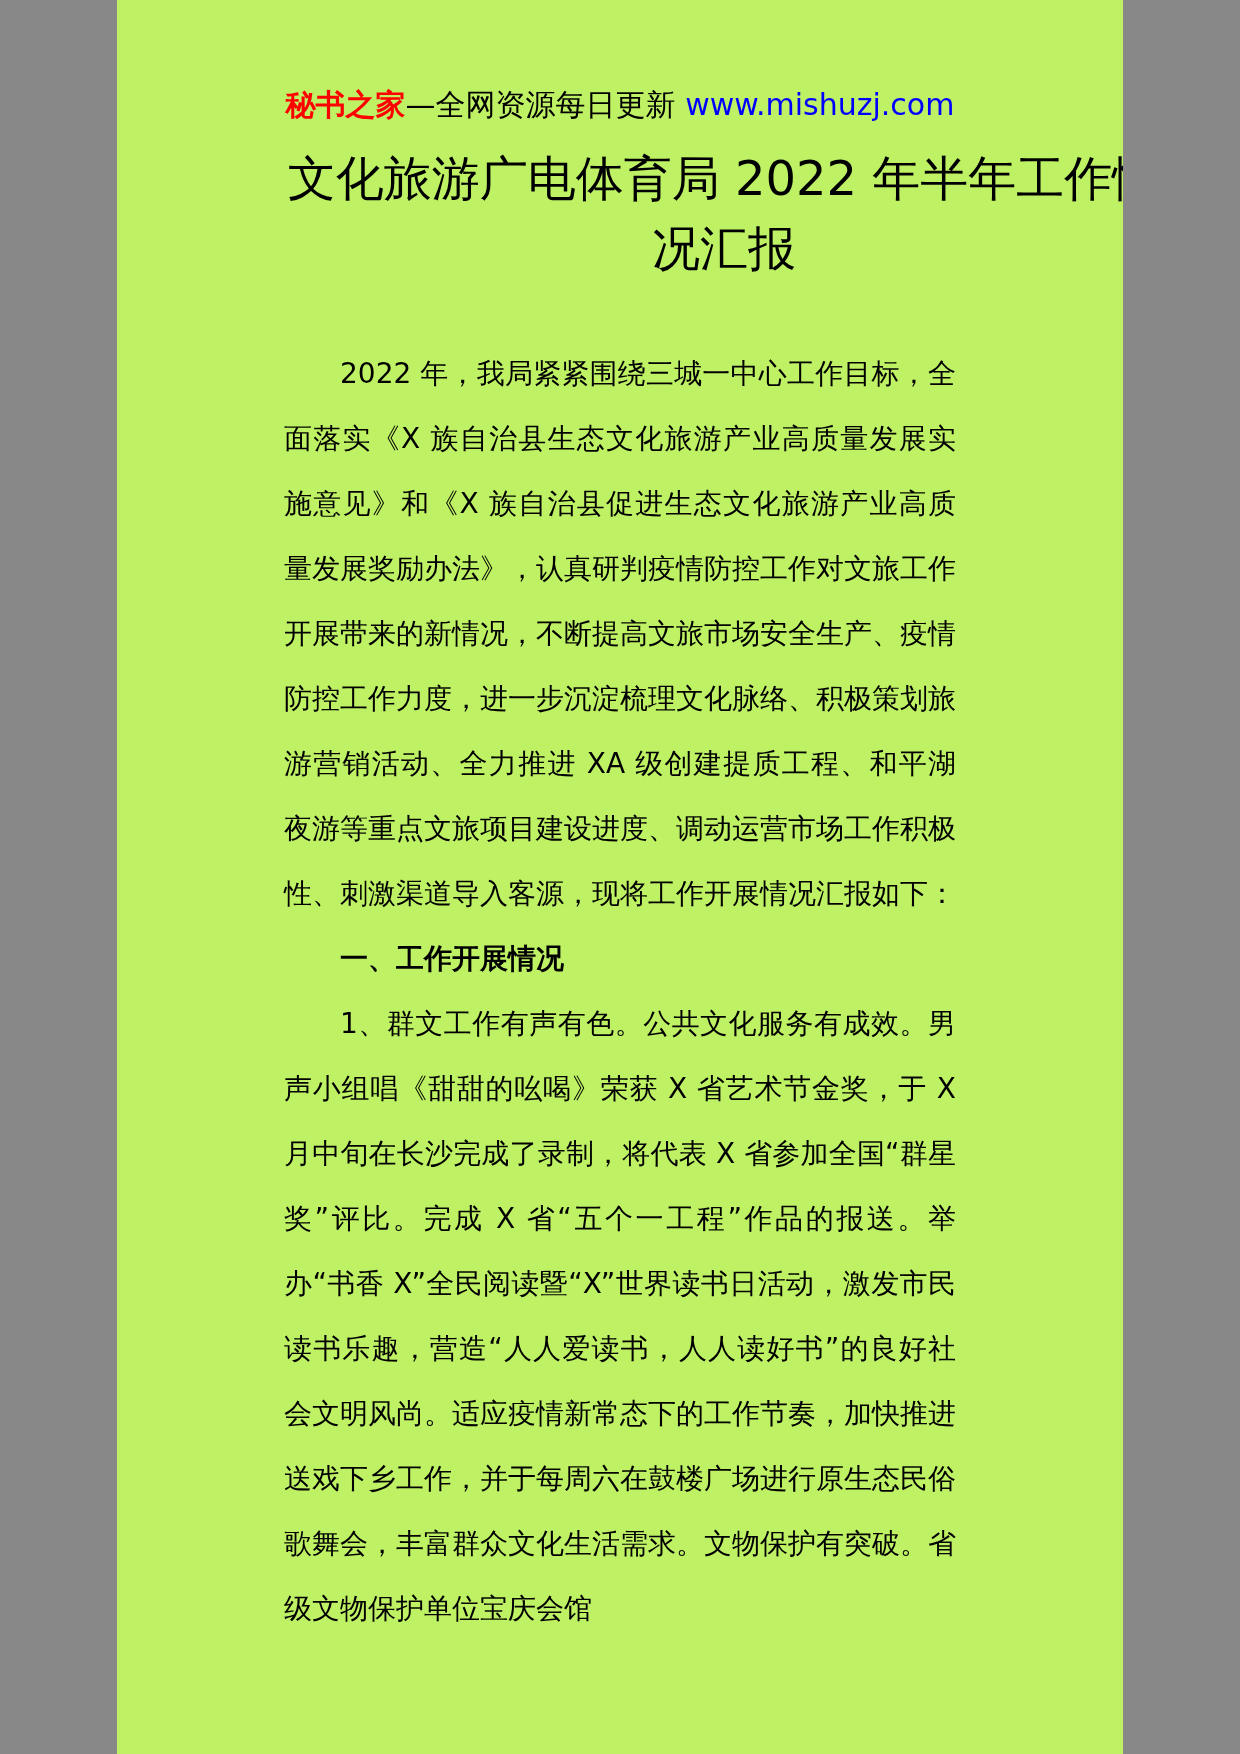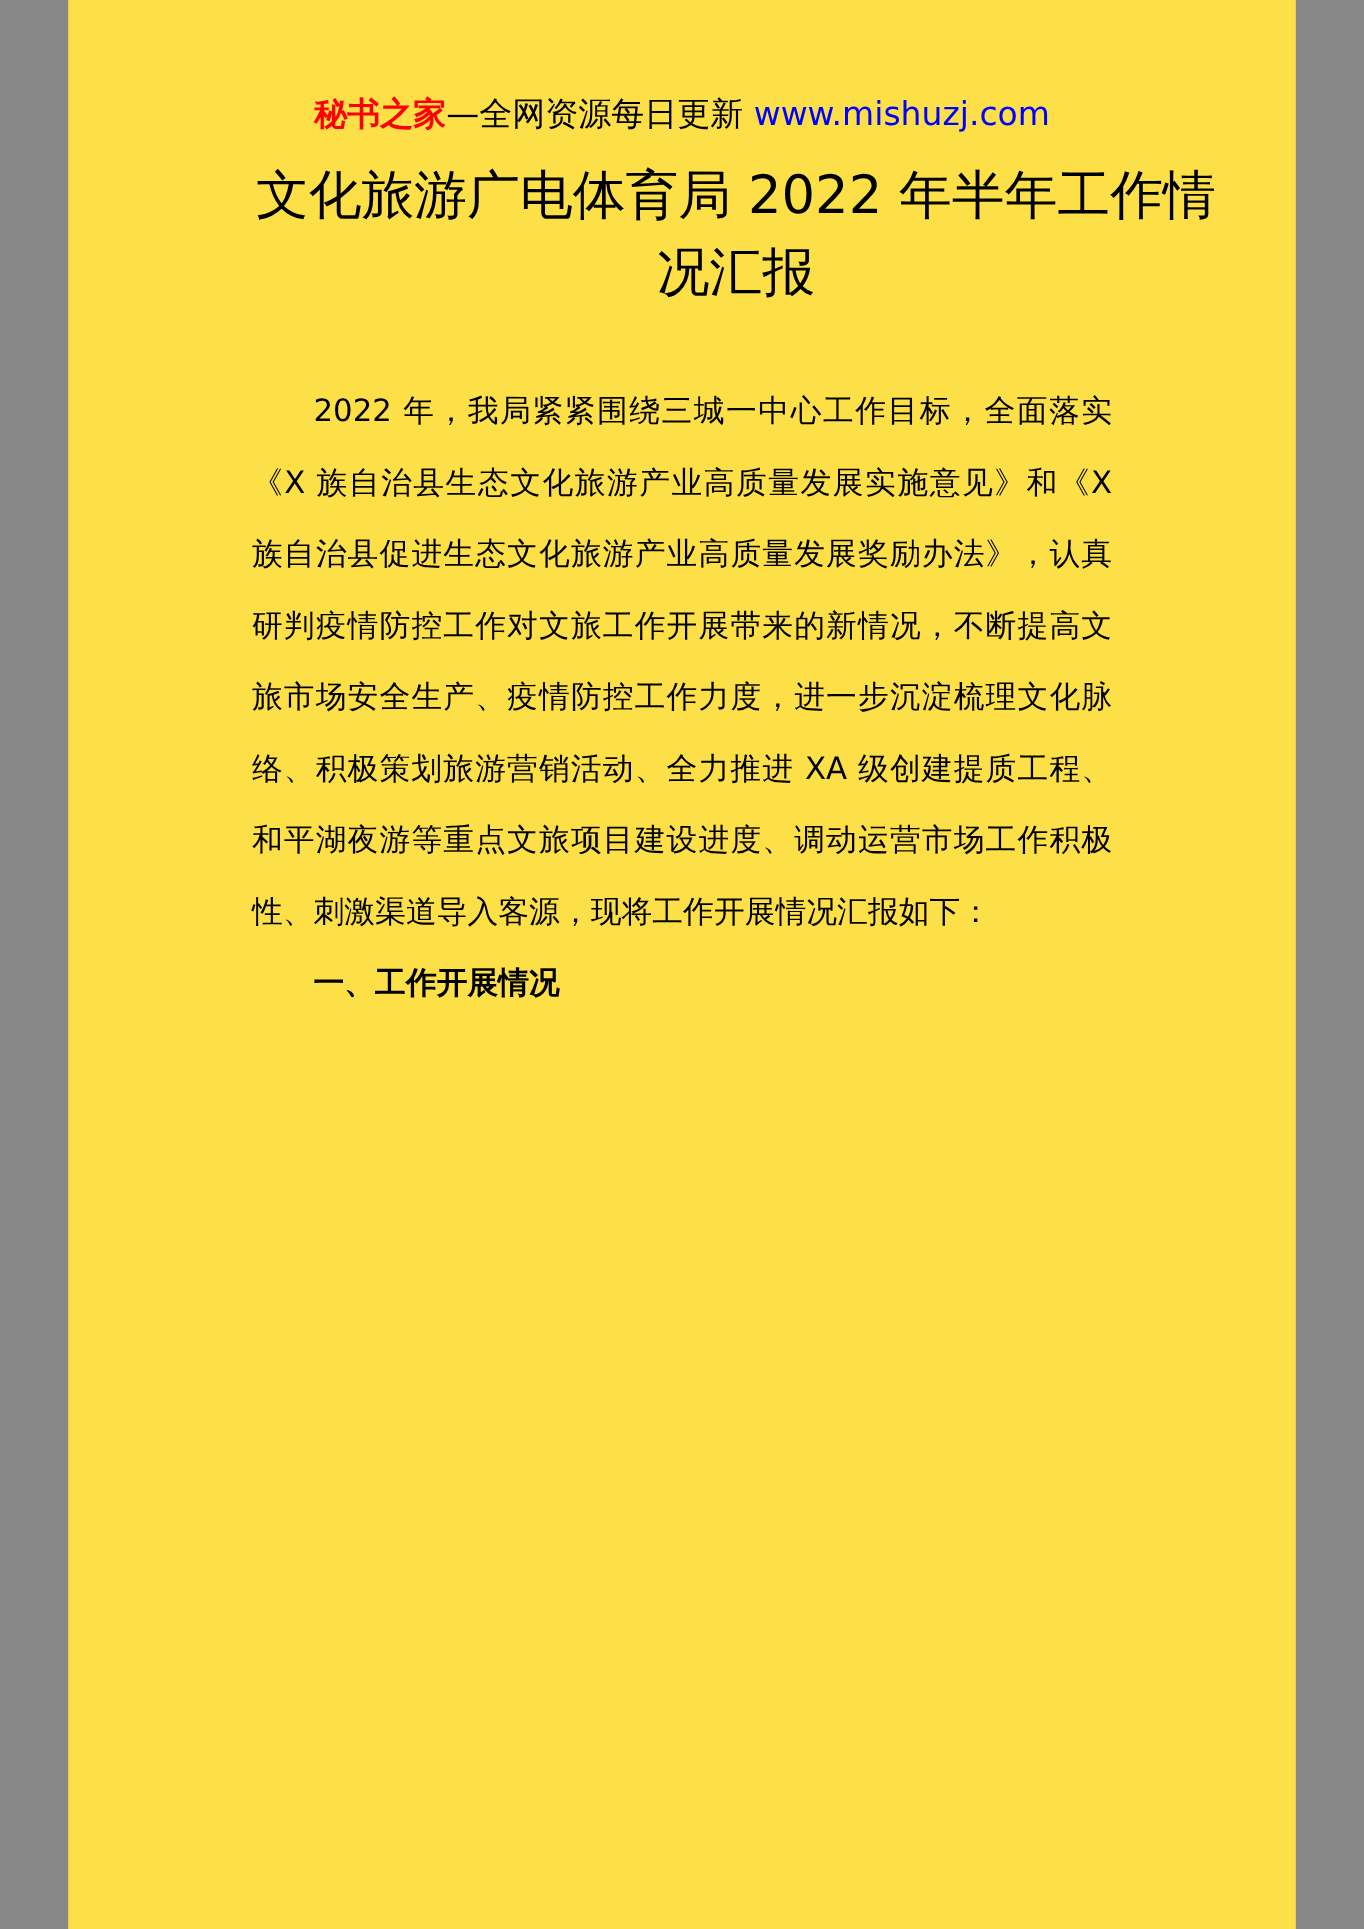--- a/index.html
+++ b/index.html
@@ -1,22 +1,22 @@
 <!DOCTYPE html>
 <html><head>
 <meta charset="utf-8">
 <style>
   * { margin: 0; padding: 0; box-sizing: border-box; }
   html, body { background: #888; }
   .page {
     position: relative;
-    width: 1116px;
+    width: 1006px;
     height: 1754px;
     margin: 0 auto;
-    background: #fde047;
+    background: #bef264;
     overflow: hidden;
     font-family: "DejaVu Sans", "Liberation Sans", sans-serif;
     color: #000000;
   }
   .page-inner {
     padding: 85px 167px 0 167px;
   }
   .header-line {
     text-align: center;
     font-size: 30px;
@@ -67,16 +67,17 @@
 
     <div class="header-line">
       <span class="site-name">秘书之家</span><span class="tagline">—全网资源每日更新 </span><span class="site-url">www.mishuzj.com</span>
     </div>
 
     <h1 class="doc-title">文化旅游广电体育局 2022 年半年工作情况汇报</h1>
 
     <div class="doc-body">
       <p class="body-para">2022 年，我局紧紧围绕三城一中心工作目标，全面落实《X 族自治县生态文化旅游产业高质量发展实施意见》和《X 族自治县促进生态文化旅游产业高质量发展奖励办法》，认真研判疫情防控工作对文旅工作开展带来的新情况，不断提高文旅市场安全生产、疫情防控工作力度，进一步沉淀梳理文化脉络、积极策划旅游营销活动、全力推进 XA 级创建提质工程、和平湖夜游等重点文旅项目建设进度、调动运营市场工作积极性、刺激渠道导入客源，现将工作开展情况汇报如下：</p>
       <p class="section-heading">一、工作开展情况</p>
+      <p class="body-para">1、群文工作有声有色。公共文化服务有成效。男声小组唱《甜甜的吆喝》荣获 X 省艺术节金奖，于 X 月中旬在长沙完成了录制，将代表 X 省参加全国“群星奖”评比。完成 X 省“五个一工程”作品的报送。举办“书香 X”全民阅读暨“X”世界读书日活动，激发市民读书乐趣，营造“人人爱读书，人人读好书”的良好社会文明风尚。适应疫情新常态下的工作节奏，加快推进送戏下乡工作，并于每周六在鼓楼广场进行原生态民俗歌舞会，丰富群众文化生活需求。文物保护有突破。省级文物保护单位宝庆会馆</p>
     </div>
 
   </div>
 </div>
 
 </body></html>

